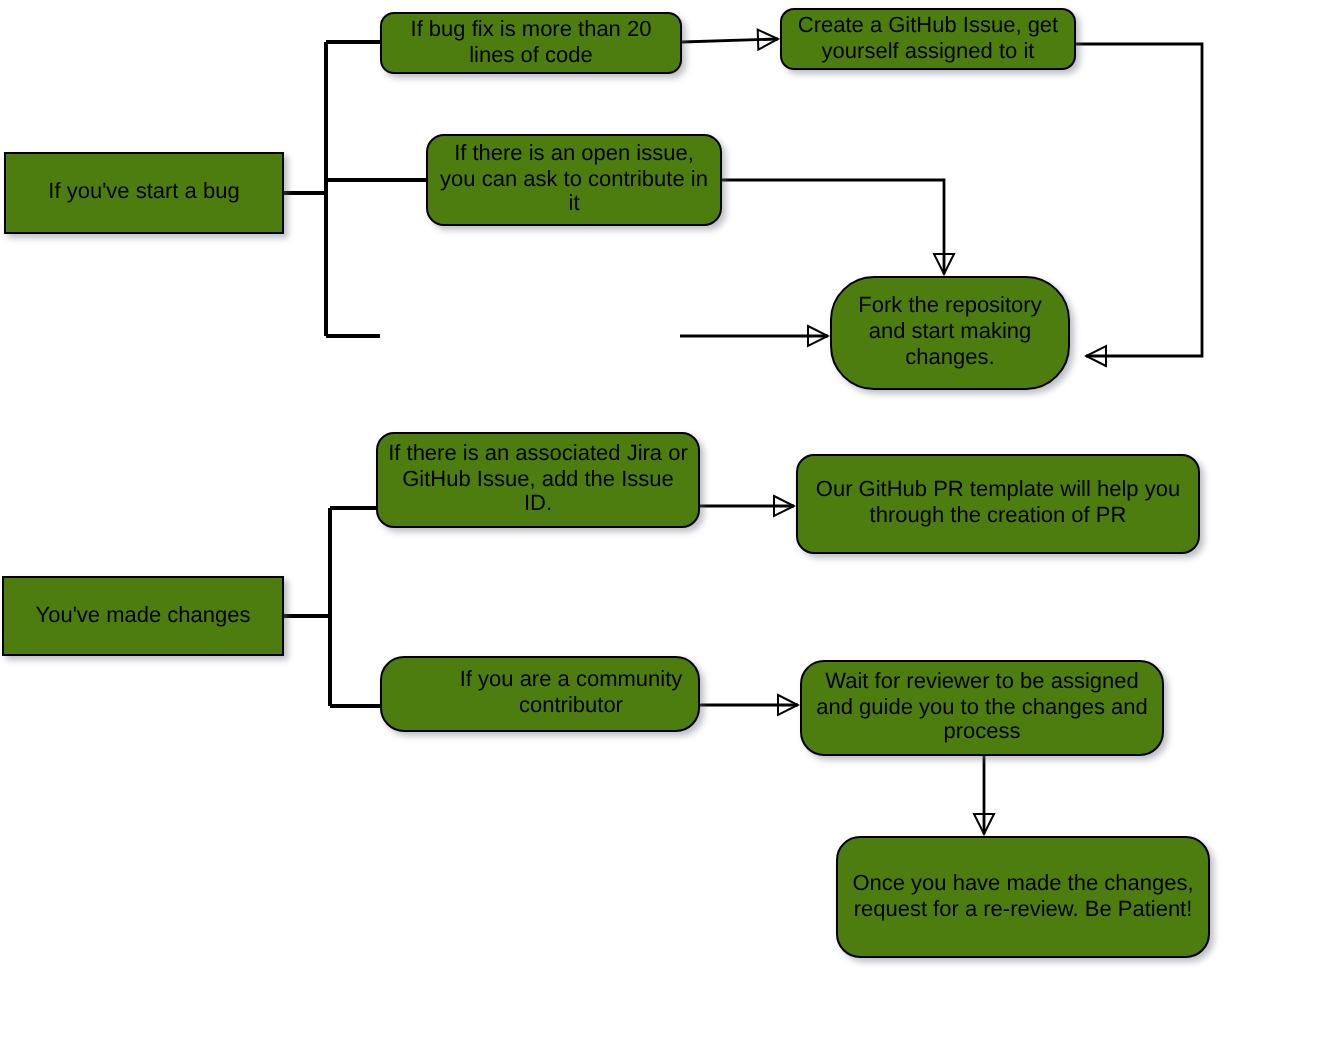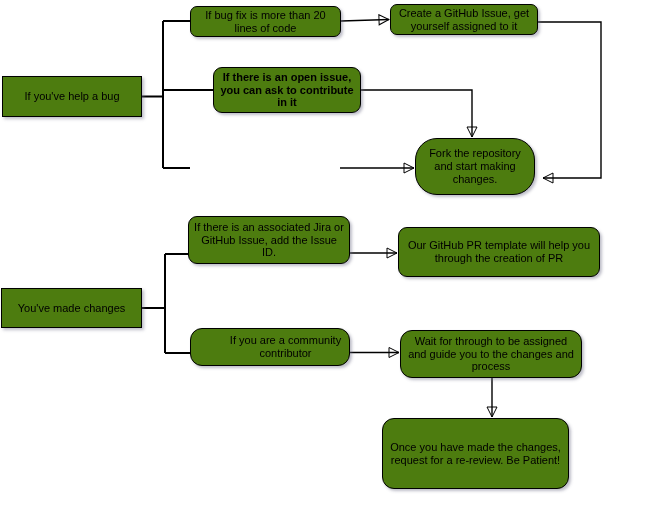--- a/index.html
+++ b/index.html
@@ -16,30 +16,30 @@
     display:flex;align-items:center;justify-content:center;text-align:center;
     font-size:11px;line-height:1.18;padding:2px 5px;box-sizing:border-box;
     box-shadow:2px 2px 3px rgba(110,110,135,0.45);
   }
   .rd-s{border-radius:7px;}
   .rd-m{border-radius:9px;}
   .rd-l{border-radius:12px;}
 
   .n-found-bug   {left:2px;  top:76px;  width:140px;height:41px;}
   .n-bugfix-large{left:190px;top:6px;   width:151px;height:31px;}
-  .n-open-issue  {left:213px;top:67px;  width:148px;height:46px;font-weight:bold;}
+  .n-open-issue  {left:213px;top:67px;  width:148px;height:46px;}
   .n-bugfix-small{left:190px;top:153px; width:150px;height:30px;}
   .n-create-issue{left:390px;top:4px;   width:148px;height:31px;}
   .n-fork-repo   {left:415px;top:138px; width:120px;height:57px;border-radius:22px;}
   .n-made-changes{left:1px;  top:288px; width:141px;height:40px;}
   .n-jira-issue  {left:188px;top:216px; width:162px;height:48px;}
   .n-community   {left:190px;top:328px; width:160px;height:38px;padding-left:36px;}
   .n-pr-template {left:398px;top:227px; width:202px;height:50px;}
   .n-wait-review {left:400px;top:330px; width:182px;height:48px;}
-  .n-rereview    {left:382px;top:418px; width:187px;height:71px;}
+  .n-rereview    {left:418px;top:418px; width:187px;height:61px;}
 </style>
 </head>
 <body>
 
 <div class="canvas">
 
   <svg class="edges" viewBox="0 0 672 522" xmlns="http://www.w3.org/2000/svg">
     <defs>
       <marker id="ah" markerUnits="userSpaceOnUse" markerWidth="12" markerHeight="12" refX="11" refY="6" orient="auto">
         <path d="M1,1 L11,6 L1,11 Z" fill="#000000"></path>
@@ -59,21 +59,21 @@
     <path class="tree" d="M142 308 H165 M165 254 V353 M165 254 H188 M165 353 H190"></path>
 
     <path class="arrow" marker-end="url(#ah)" d="M350 253 H397"></path>
 
     <path class="arrow" marker-end="url(#ah)" d="M350 352.5 H399"></path>
 
     <path class="arrow" marker-end="url(#ah)" d="M492 378 V417"></path>
   </svg>
 
   <div class="node n-found-bug">
-    <span>If you've help a bug</span>
+    <span>If you've start a bug</span>
   </div>
 
   <div class="node rd-s n-bugfix-large">
     <span>If bug fix is more than 20 lines of code</span>
   </div>
 
   <div class="node rd-m n-open-issue">
     <span>If there is an open issue, you can ask to contribute in it</span>
   </div>
 
@@ -96,20 +96,20 @@
 
   <div class="node rd-l n-community">
     <span>If you are a community contributor</span>
   </div>
 
   <div class="node rd-m n-pr-template">
     <span>Our GitHub PR template will help you through the creation of PR</span>
   </div>
 
   <div class="node rd-l n-wait-review">
-    <span>Wait for through to be assigned and guide you to the changes and process</span>
+    <span>Wait for reviewer to be assigned and guide you to the changes and process</span>
   </div>
 
   <div class="node rd-l n-rereview">
     <span>Once you have made the changes, request for a re-review. Be Patient!</span>
   </div>
 
 </div>
 
 </body></html>

